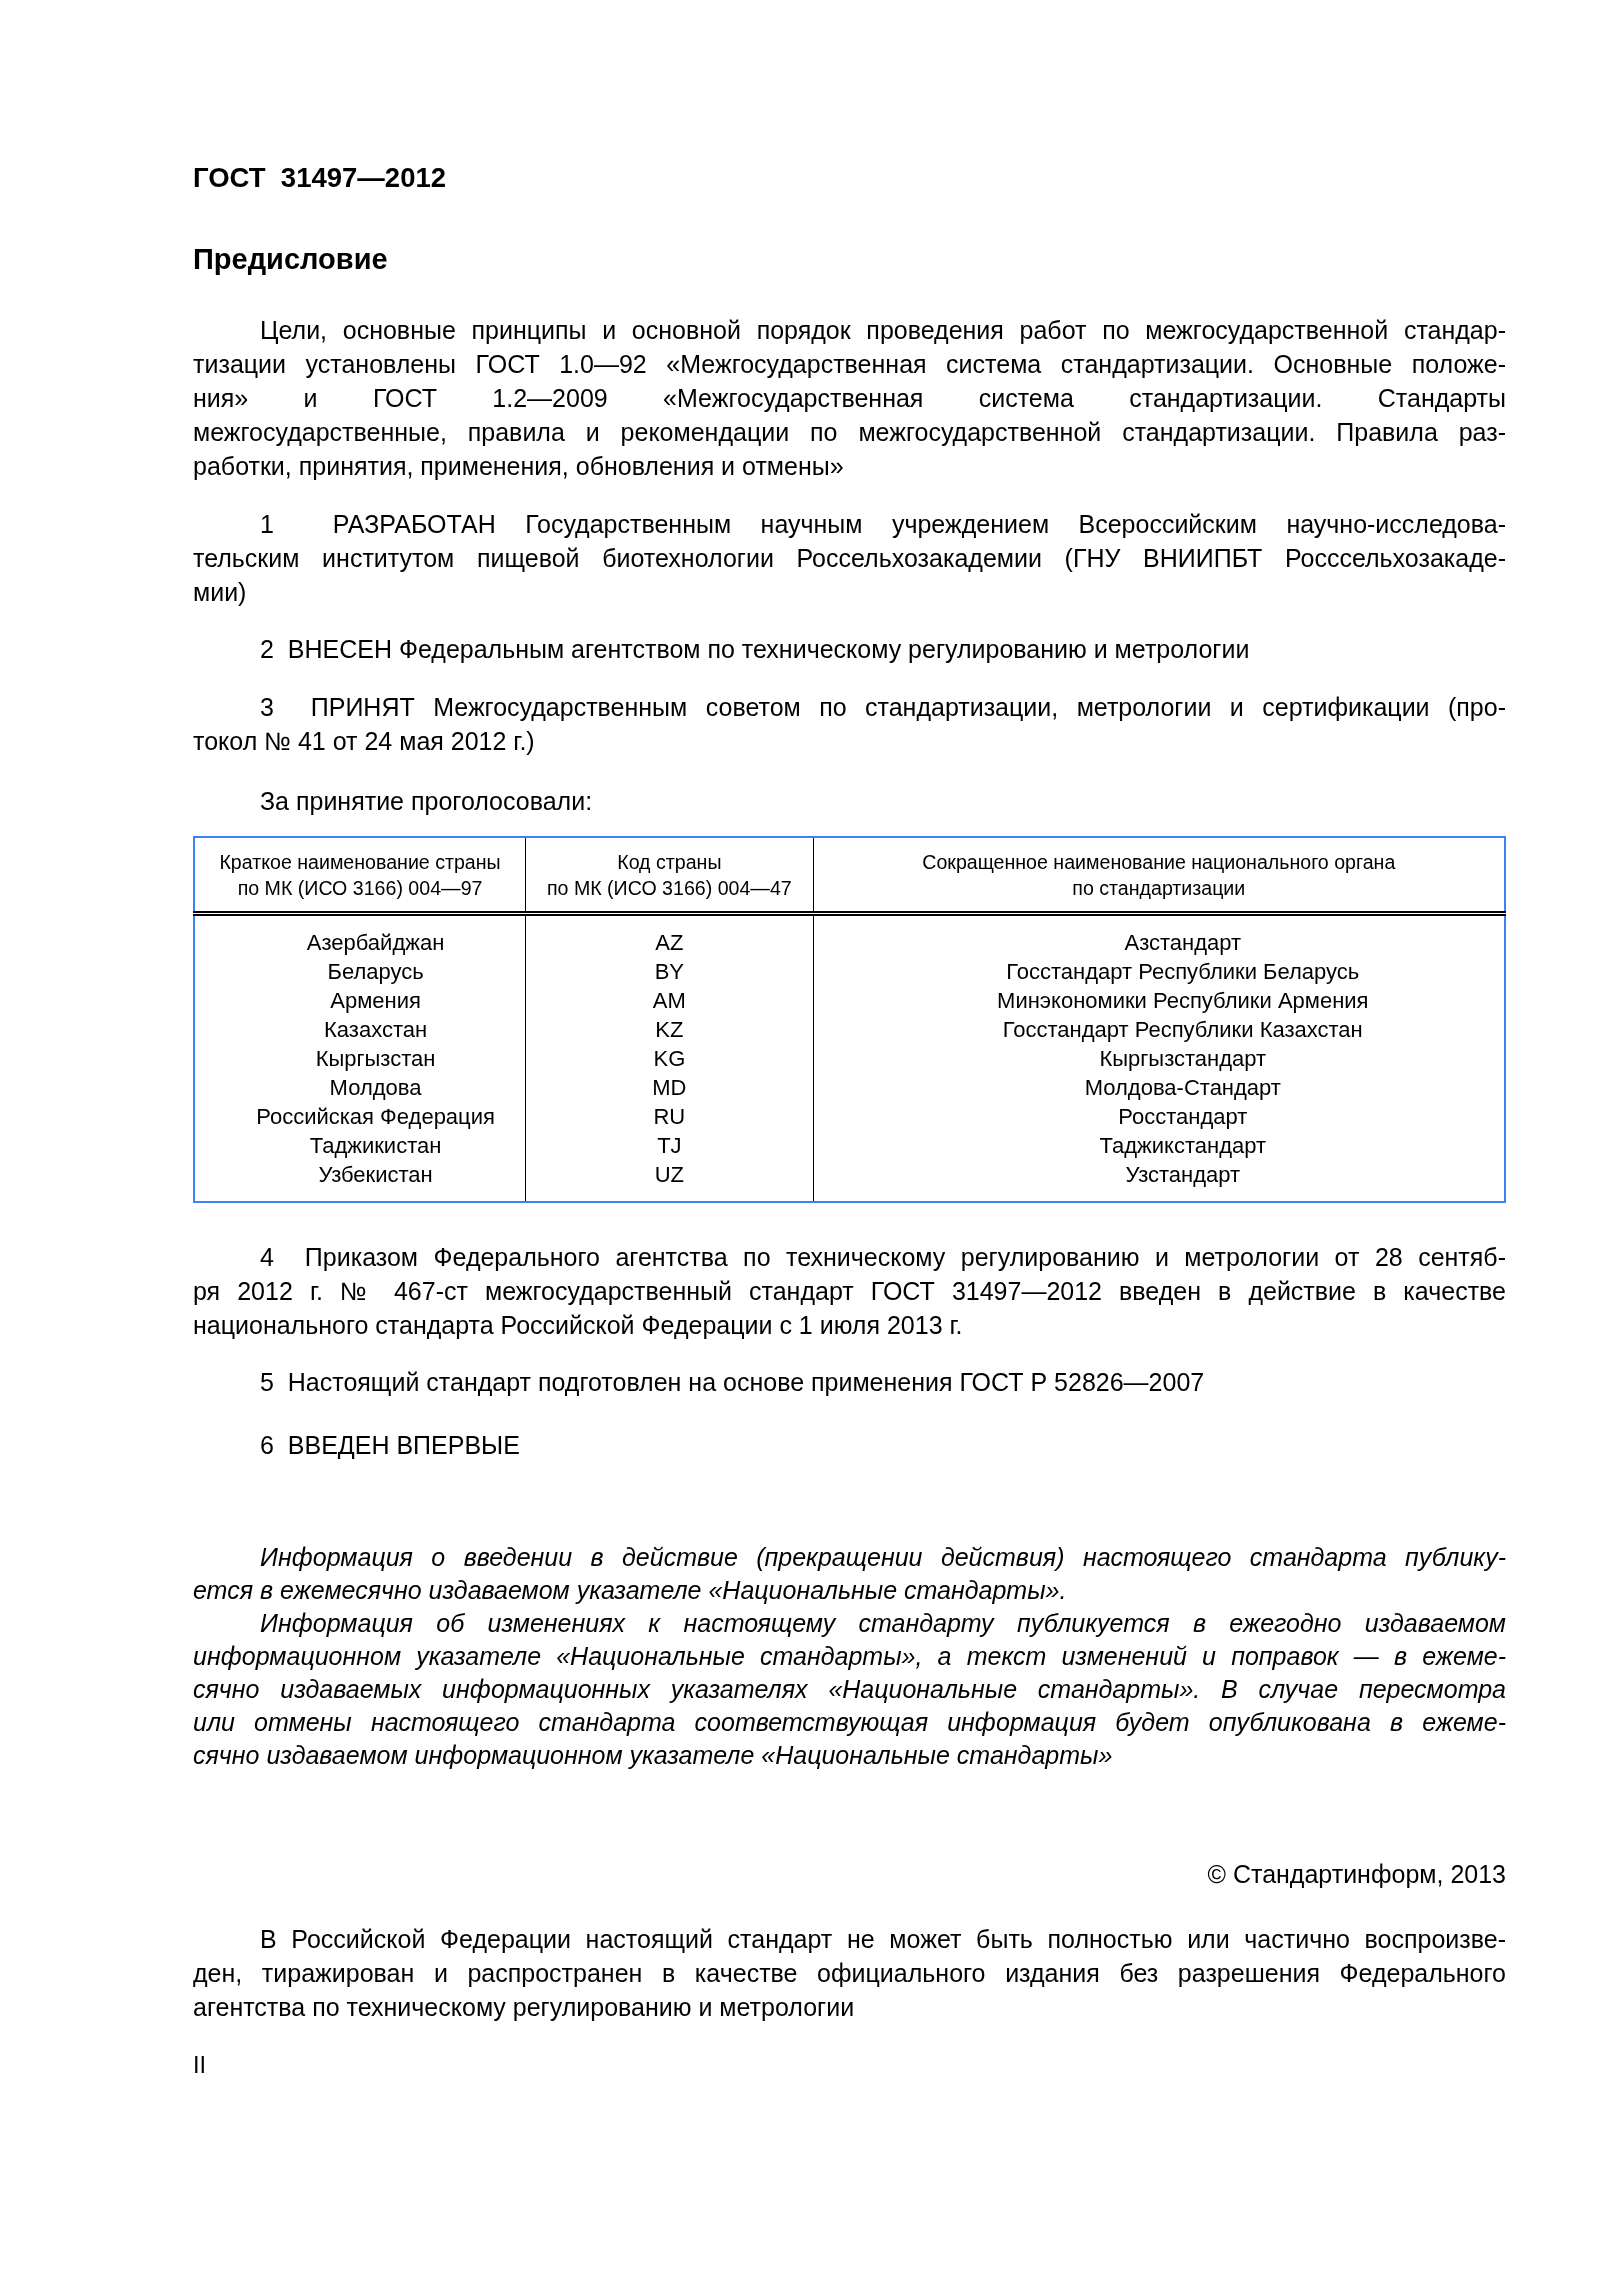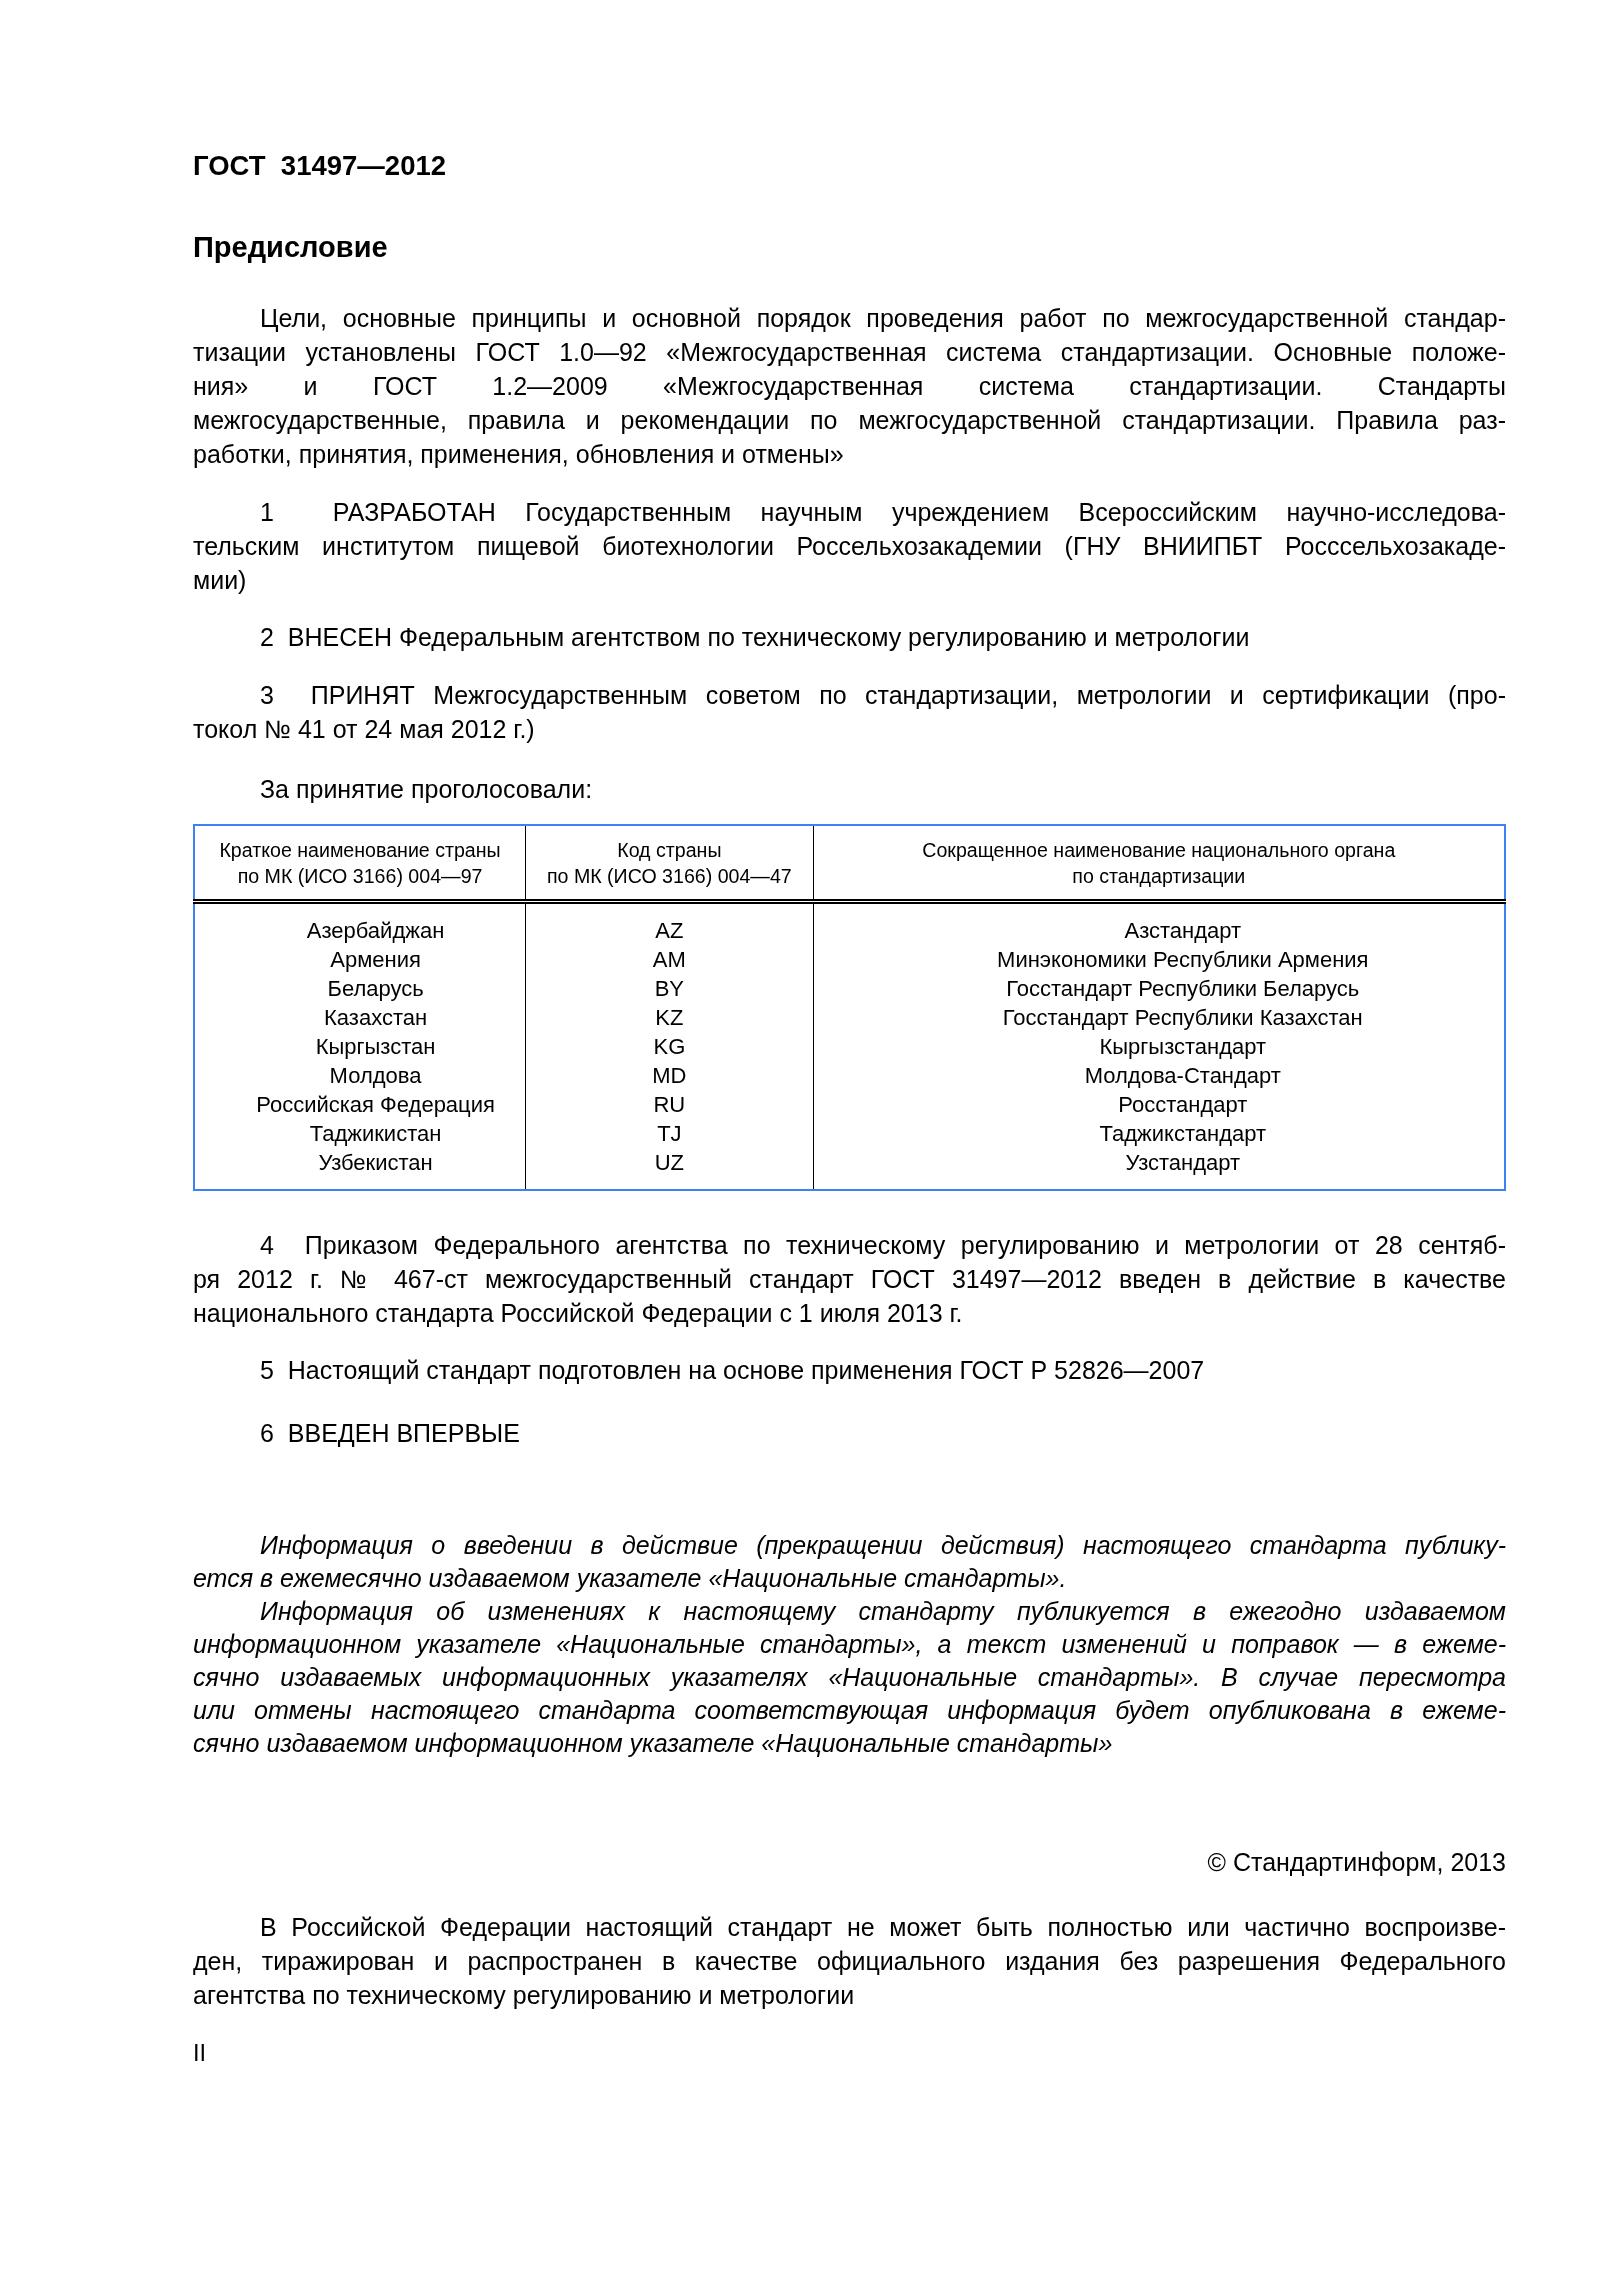--- a/index.html
+++ b/index.html
@@ -5,21 +5,21 @@
   * { margin:0; padding:0; box-sizing:border-box; }
   html,body { background:#ffffff; }
   body {
     width:1623px; height:2295px;
     position:relative;
     color:#000;
     font-family:"Liberation Sans", sans-serif;
   }
   .content {
     position:absolute;
-    left:193px; top:0;
+    left:193px; top:12px;
     width:1313px;
   }
   .doc-number {
     margin-top:149px;
     font-size:27.5px; line-height:34px; font-weight:bold;
   }
   .page-title {
     margin-top:47px;
     font-size:29px; line-height:34px; font-weight:bold;
     text-align:left;
@@ -143,28 +143,28 @@
 по стандартизации</th>
       </tr>
     </thead>
     <tbody>
         <tr>
           <td class="c0">Азербайджан</td>
           <td class="c1">AZ</td>
           <td class="c2">Азстандарт</td>
         </tr>
         <tr>
+          <td class="c0">Беларусь</td>
+          <td class="c1">BY</td>
+          <td class="c2">Госстандарт Республики Беларусь</td>
+        </tr>
+        <tr>
           <td class="c0">Армения</td>
           <td class="c1">AM</td>
           <td class="c2">Минэкономики Республики Армения</td>
-        </tr>
-        <tr>
-          <td class="c0">Беларусь</td>
-          <td class="c1">BY</td>
-          <td class="c2">Госстандарт Республики Беларусь</td>
         </tr>
         <tr>
           <td class="c0">Казахстан</td>
           <td class="c1">KZ</td>
           <td class="c2">Госстандарт Республики Казахстан</td>
         </tr>
         <tr>
           <td class="c0">Кыргызстан</td>
           <td class="c1">KG</td>
           <td class="c2">Кыргызстандарт</td>

